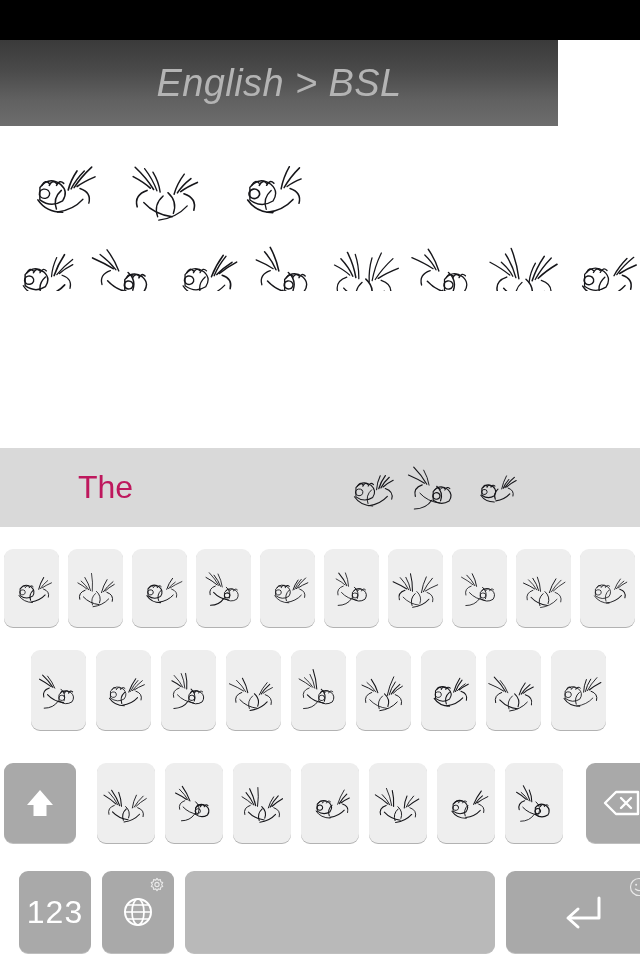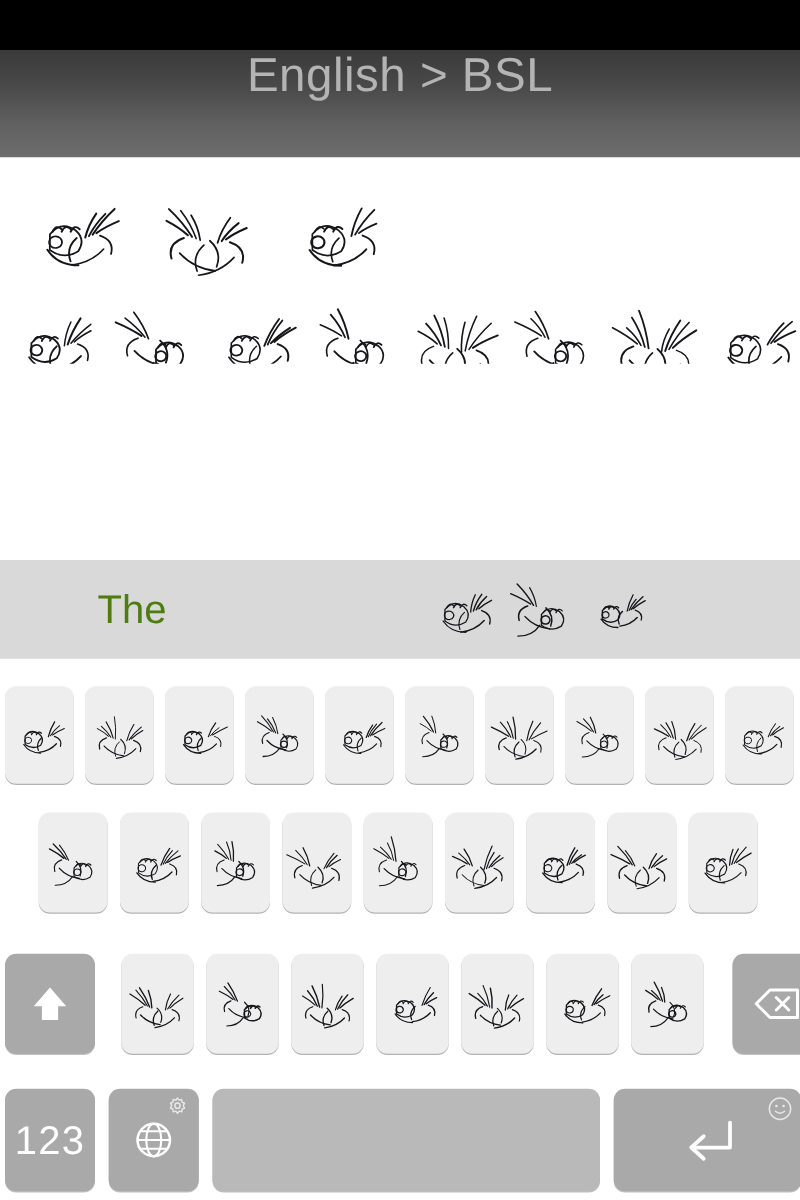--- a/index.html
+++ b/index.html
@@ -12,23 +12,23 @@
   #app { position: relative; width: 640px; height: 960px; background:#fff; }
 
   
   .statusbar {
     position:absolute; left:0; top:0; width:640px; height:40px;
     background:#000;
   }
 
   
   .navbar {
-    position:absolute; left:0; top:40px; width:640px; height:86px;
+    position:absolute; left:0; top:40px; width:558px; height:86px;
     background: linear-gradient(to bottom, #3a3a3a 0%, #4a4a4a 35%, #616161 70%, #6d6d6d 100%);
-    display:flex; justify-content:center;
+    display:flex; align-items:center; justify-content:center;font-style:italic;
   }
   .navbar-title {
     color:#b4b4b4; font-size:38px; font-weight:400; letter-spacing:.4px;
   }
 
   
   .signs-canvas {
     position:absolute; left:0; top:126px; width:640px; height:165px;
     background:#fff; overflow:hidden;
   }
@@ -61,37 +61,37 @@
     position:absolute; left:0; bottom:0; width:640px; height:1px;
     background:#dcdcdc;
   }
 
   
   .suggestion-bar {
     position:absolute; left:0; top:448px; width:640px; height:79px;
     background:#d9d9d9; display:flex; align-items:center;
   }
   .suggestion-word {
-    margin-left:78px; font-size:32px; color:#4d7c0f; font-weight:400;text-align:center;
+    margin-left:78px; font-size:32px; color:#be185d; font-weight:400;text-align:center;
   }
   .suggestion-signs {
     position:absolute; left:340px; top:8px; display:flex;
   }
   .suggestion-signs .sign-unit { width:62px; height:62px; }
 
   
   .keyboard {
     position:absolute; left:0; top:537px; width:640px; height:423px;
     background:#ffffff;
   }
   .kb-row { position:absolute; left:0; width:640px; display:flex; }
   .kb-row.row1 { top:12px;  padding-left:4px; }
   .kb-row.row2 { top:113px; padding-left:31px; }
   .kb-row.row3 { top:226px; padding-left:4px; }
-  .kb-row.row4 { top:334px; padding-left:4px; }
+  .kb-row.row4 { top:334px; padding-left:19px; }
 
   .key {
     background:#eeeeee;
     border-radius:9px;
     box-shadow:0 1px 0 rgba(0,0,0,0.30);
     display:flex; align-items:center; justify-content:center;
     flex:0 0 auto; cursor:pointer; overflow:hidden;
   }
   .key.sign { width:55px; height:78px; margin-right:9px; }
   .key.sign svg { width:52px; height:68px; display:block; }

